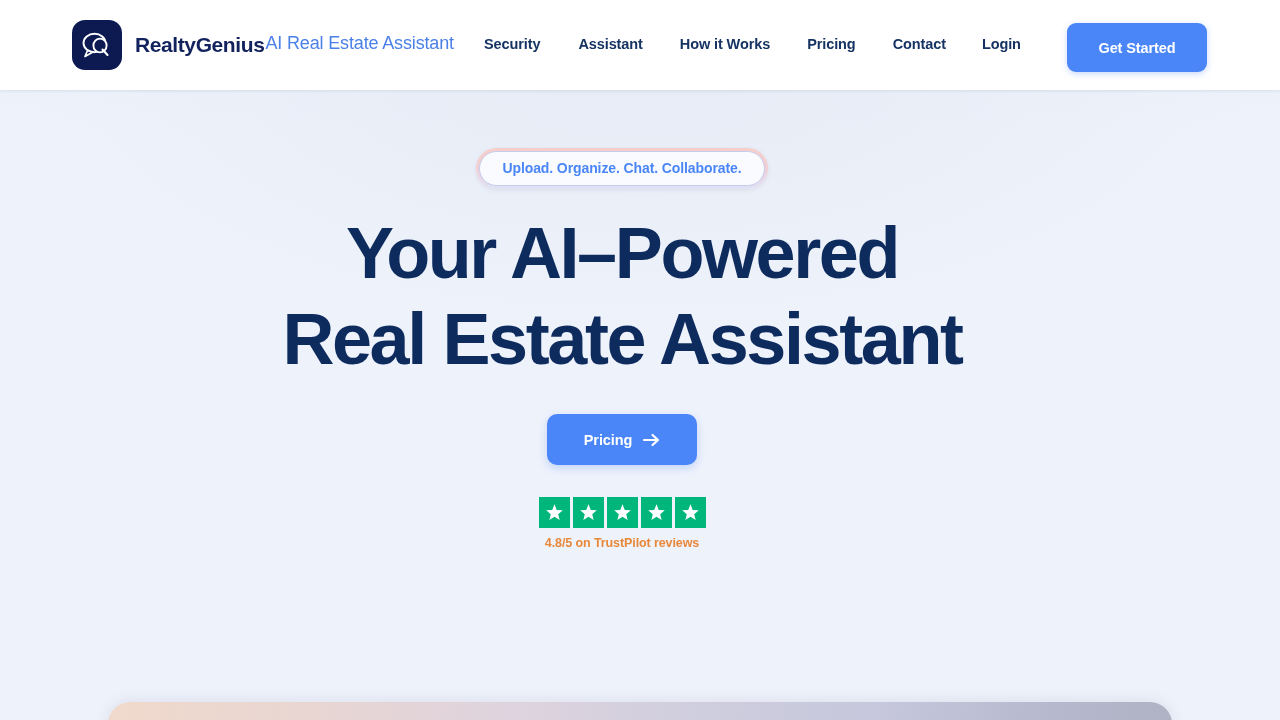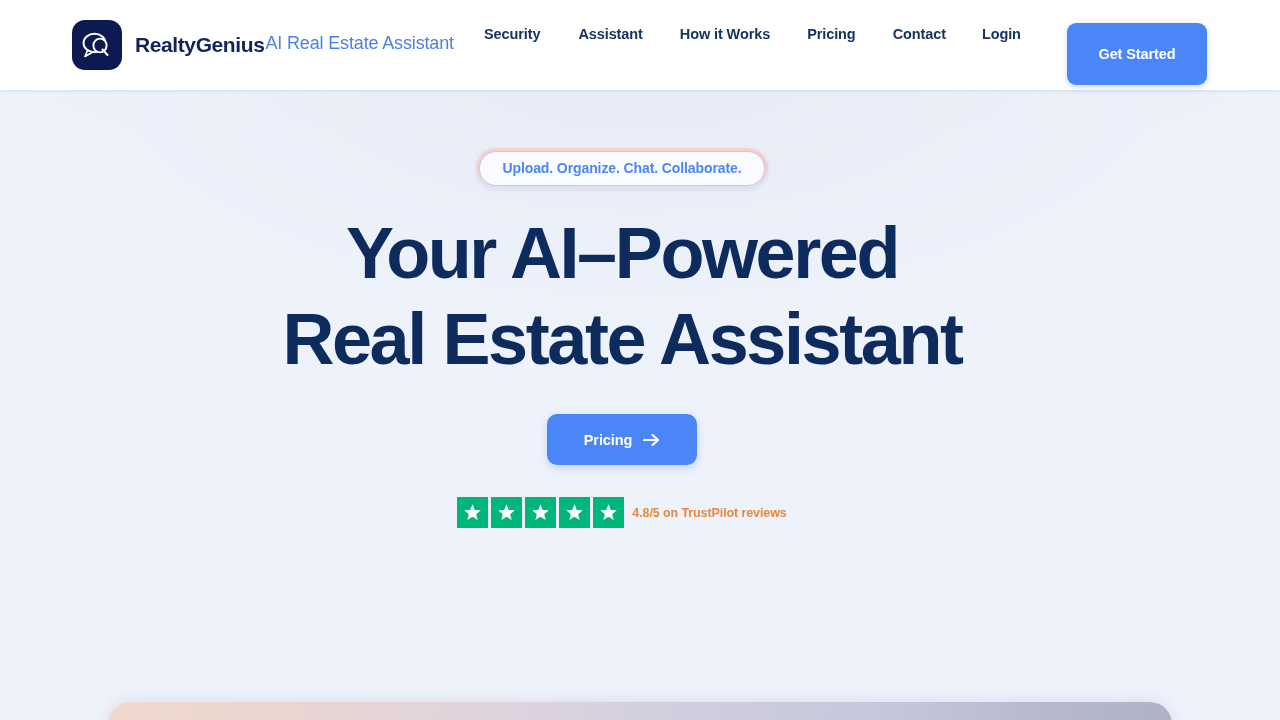--- a/index.html
+++ b/index.html
@@ -42,32 +42,32 @@
   .brand-name {
     font-size:21px; font-weight:bold; color:#12225c;
     letter-spacing:-0.4px; line-height:1.1;
   }
   .brand-tag {
     font-size:18px; font-weight:normal; color:#4b80e8;
     letter-spacing:-0.15px; line-height:1.15;
   }
 
   .nav {
-    position:absolute; left:484px; top:26px;
+    position:absolute; left:484px; top:36px;
     display:flex; align-items:center; gap:0;
   }
   .nav a {
     font-size:14.5px; font-weight:600; color:#163463;
     text-decoration:none; letter-spacing:-0.1px;
     white-space:nowrap;
   }
 
   .cta-header {
     position:absolute; right:73px; top:23px;
-    width:140px; height:62px;
+    width:140px; height:49px;
     background:#4a86f7;
     border:none; border-radius:9px;
     color:#ffffff; font-size:14.5px; font-weight:bold;
     font-family:"Liberation Sans", sans-serif;
     letter-spacing:-0.1px;
     cursor:pointer;
     box-shadow:0 2px 6px rgba(74,134,247,0.30);
   }
 
   
@@ -147,21 +147,21 @@
     width:0; height:0;
     border-left:14px solid #122752;
     border-top:8.5px solid transparent;
     border-bottom:8.5px solid transparent;
     flex:0 0 auto;
   }
   .arrow-svg { display:block; }
 
   .trust {
     margin-top:32px;
-    display:flex; flex-direction:row; align-items:center; gap:8px;
+    display:flex; flex-direction:column; align-items:center; gap:8px;
   }
   .stars { display:flex; gap:3px; }
   .star-box {
     width:31px; height:31px;
     background:#00b67a;
     display:flex; align-items:center; justify-content:center;
   }
   .trust-text {
     font-size:12.5px; font-weight:600; color:#e8883a;
     letter-spacing:-0.1px;

